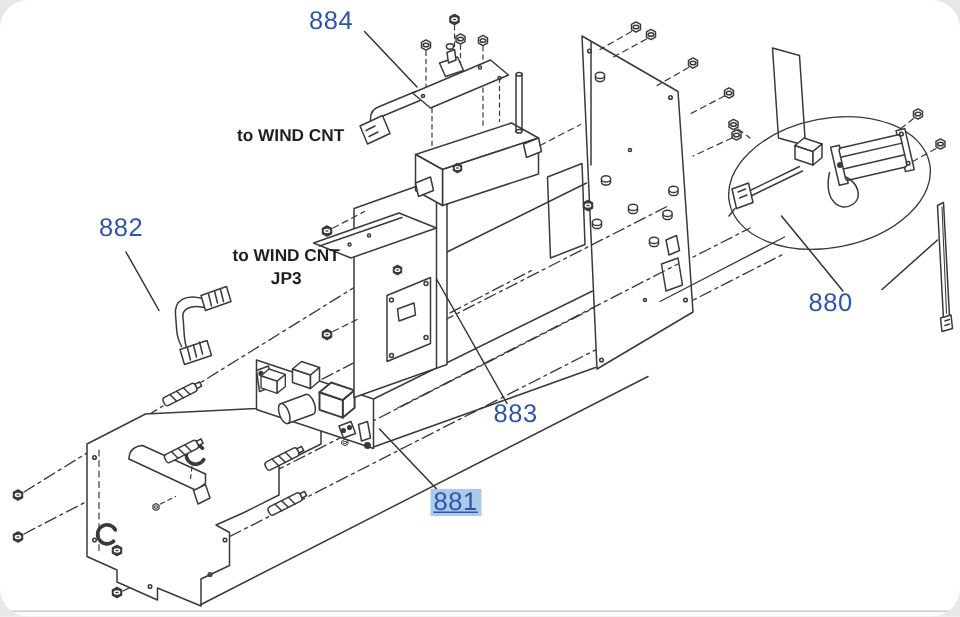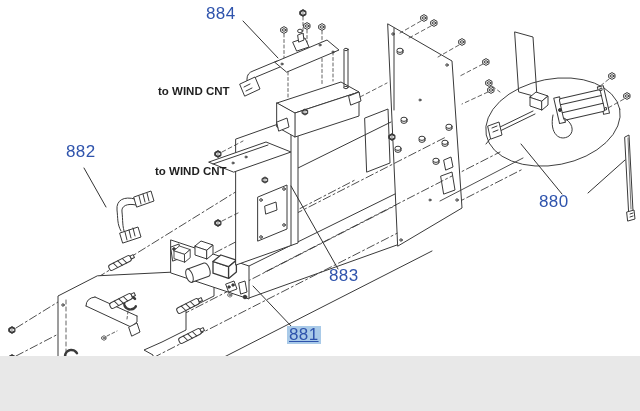--- a/index.html
+++ b/index.html
@@ -3,23 +3,24 @@
 <meta charset="utf-8">
 <style>
   :root{
     --label-blue:#2e53ac;
     --highlight-bg:#a9cae8;
     --line-dark:#3a3a3a;
     --background:#ffffff;
   }
   html,body{margin:0;padding:0;background:#e8e8e8;}
   .stage{
-    position:relative;width:640px;height:356px;
+    position:relative;width:640px;height:411px;
     background:var(--background);overflow:hidden;
     font-family:"Liberation Sans",sans-serif;
+    border-radius:19px;
   }
   .stage svg{position:absolute;left:0;top:0;}
   .part-label{
     position:absolute;
     font:400 17px/1.08 "Liberation Sans",sans-serif;
     color:var(--label-blue);
     letter-spacing:.4px;
     white-space:nowrap;
   }
   .part-label.highlight{background:var(--highlight-bg);padding:0 2px;text-decoration:underline;}
@@ -311,15 +312,16 @@
 <div class="part-label" id="lbl-882" style="left:66px;top:143px">882</div>
 <div class="part-label" id="lbl-883" style="left:329px;top:267px">883</div>
 <div class="part-label highlight" id="lbl-881" style="left:287px;top:326px">881</div>
 <div class="part-label" id="lbl-880" style="left:539px;top:193px">880</div>
 
 <div class="anno" id="anno-jp1" style="left:158px;top:84px">
   <span class="al">to WIND CNT</span>
 </div>
 <div class="anno" id="anno-jp3" style="left:155px;top:164px">
   <span class="al">to WIND CNT</span>
+  <span class="al">JP3</span>
 </div>
 
 </div>
 
 </body></html>

